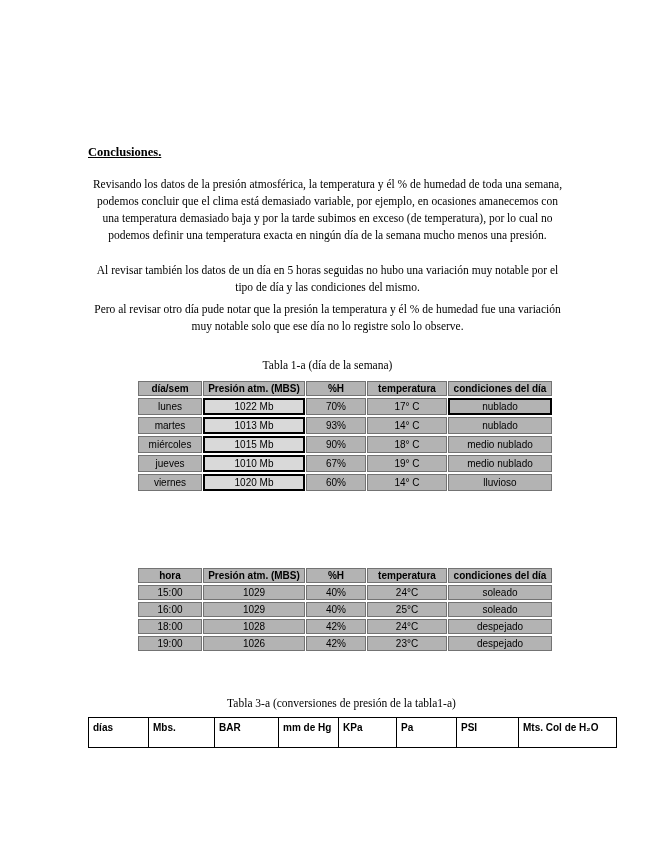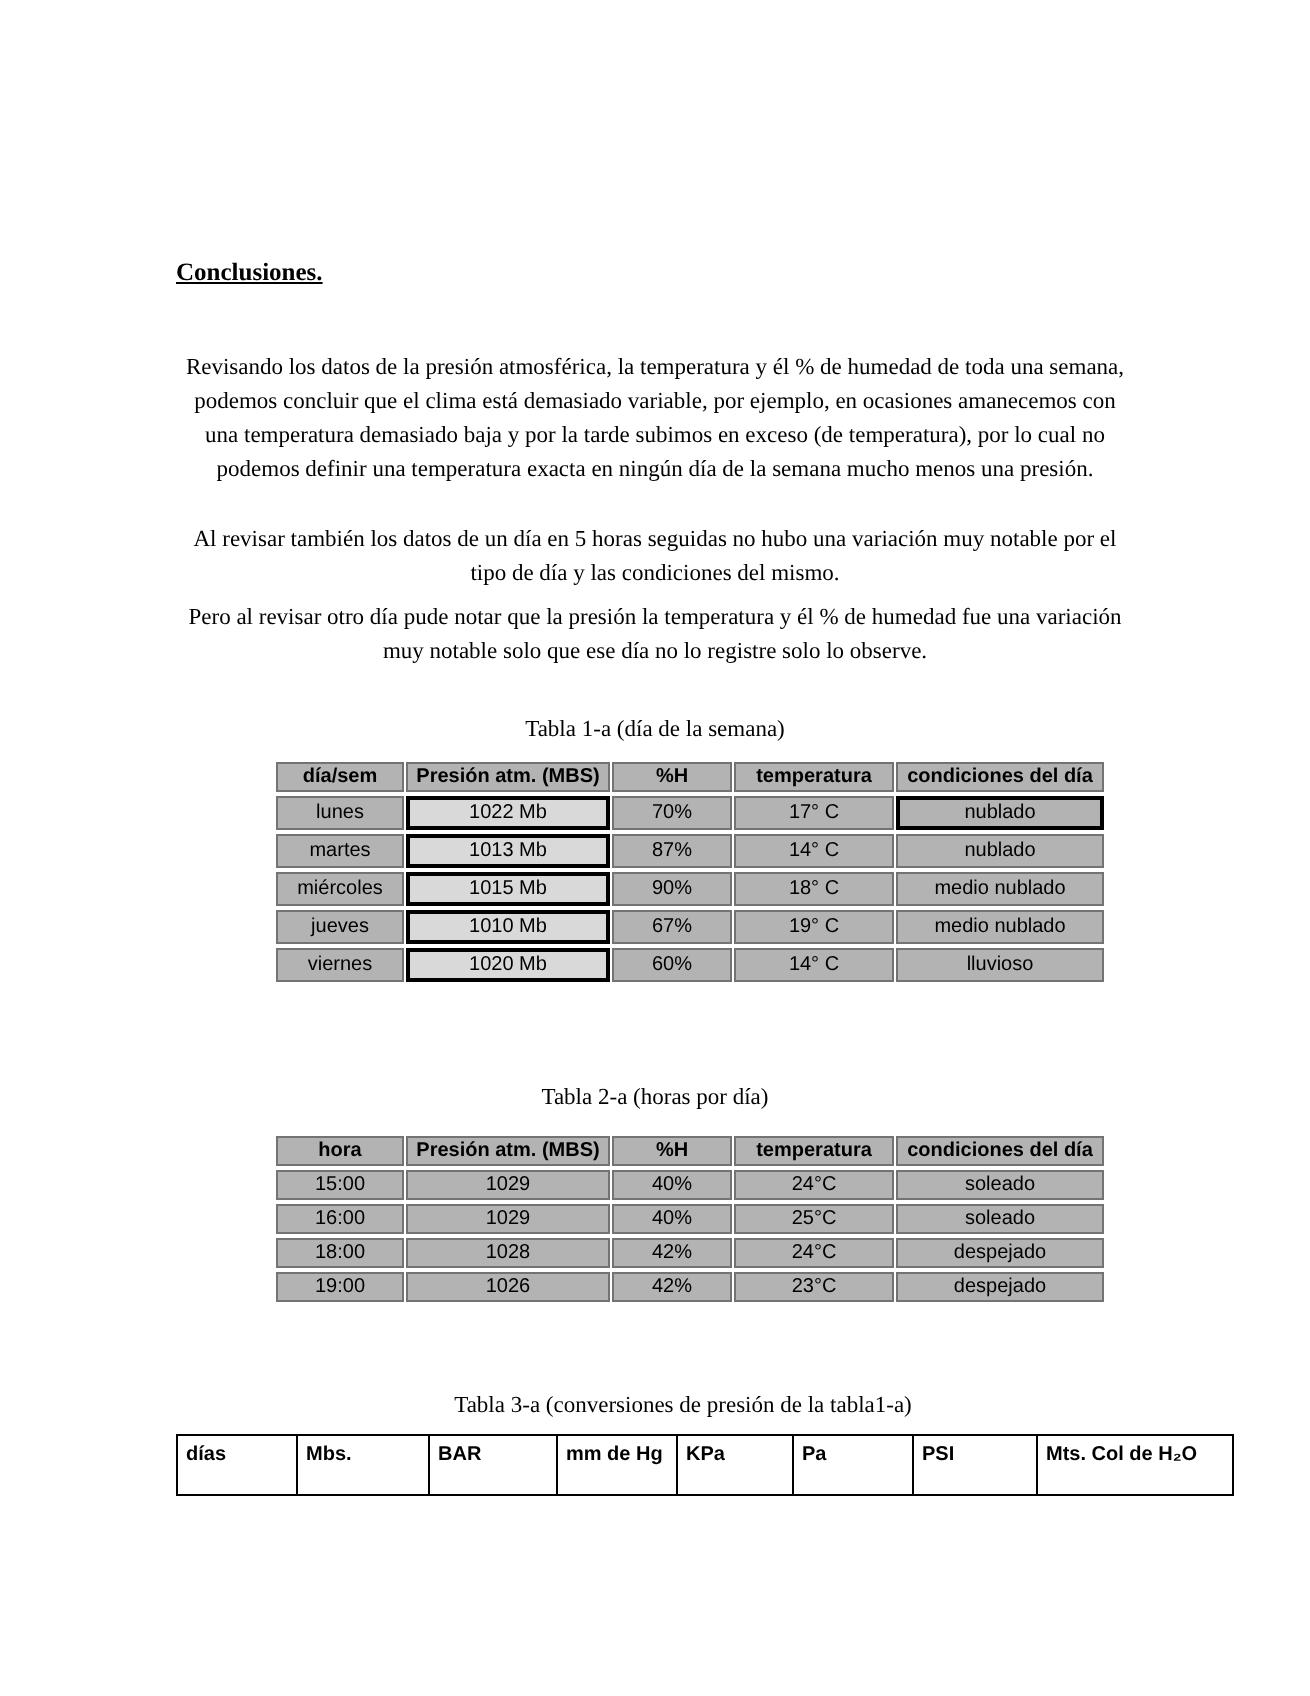--- a/index.html
+++ b/index.html
@@ -9,21 +9,21 @@
     width: 655px;
     height: 848px;
     background: #ffffff;
     font-family: "Liberation Serif", serif;
     color: #000000;
     overflow: hidden;
     margin: 0 auto;
   }
   .heading {
     position: absolute;
-    top: 129px;
+    top: 145px;
     left: 88px;
     margin: 0;
     font-size: 12.5px;
     font-weight: bold;
     text-decoration: underline;
   }
   .para {
     position: absolute;
     left: 88px;
     right: 88px;
@@ -134,21 +134,21 @@
         <tr>
           <td>lunes</td>
           <td>1022 Mb</td>
           <td>70%</td>
           <td>17° C</td>
           <td>nublado</td>
         </tr>
         <tr>
           <td>martes</td>
           <td>1013 Mb</td>
-          <td>87%</td>
+          <td>93%</td>
           <td>14° C</td>
           <td>nublado</td>
         </tr>
         <tr>
           <td>miércoles</td>
           <td>1015 Mb</td>
           <td>90%</td>
           <td>18° C</td>
           <td>medio nublado</td>
         </tr>
@@ -162,21 +162,20 @@
         <tr>
           <td>viernes</td>
           <td>1020 Mb</td>
           <td>60%</td>
           <td>14° C</td>
           <td>lluvioso</td>
         </tr>
       </tbody>
     </table>
 
-  <div class="caption c2">Tabla 2-a (horas por día)</div>
   <table id="table2" class="t12">
       <thead>
         <tr>
           <th>hora</th>
           <th>Presión atm. (MBS)</th>
           <th>%H</th>
           <th>temperatura</th>
           <th>condiciones del día</th>
         </tr>
       </thead>

